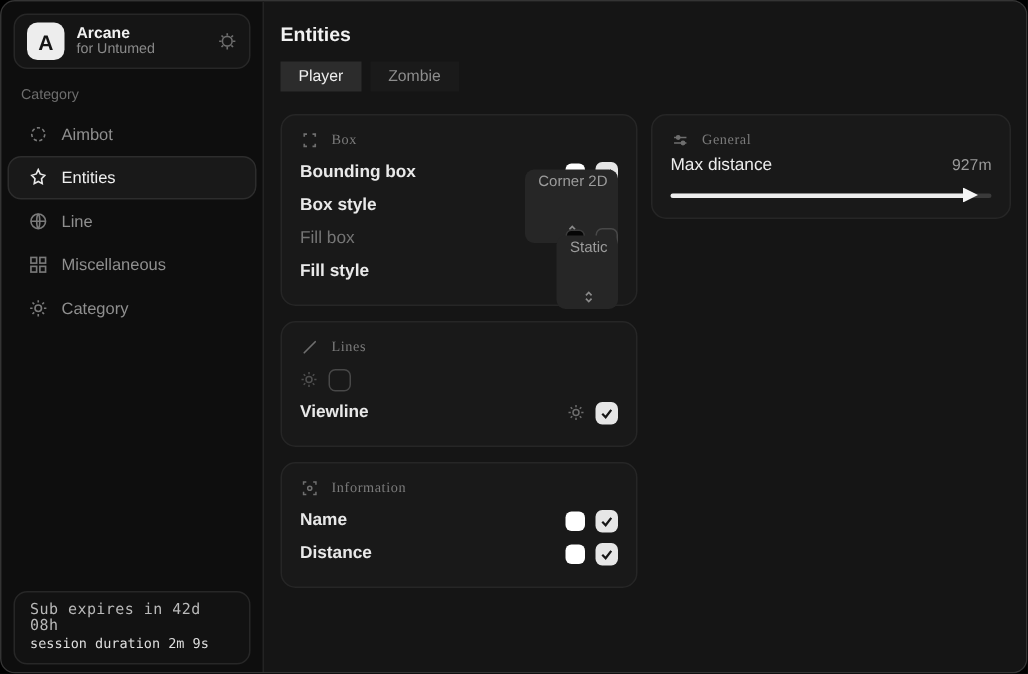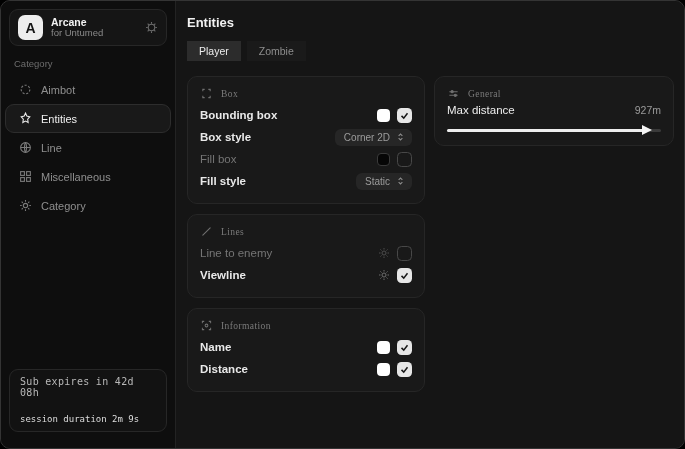--- a/index.html
+++ b/index.html
@@ -30,26 +30,26 @@
   .nav-item {
     height:29px; display:flex; align-items:center; gap:9px; padding-left:13px;
     color:#8f8f8f; font-size:11px; cursor:pointer; margin:0 4px; border:1px solid transparent;
   }
   .nav-item .nav-ic { display:flex; color:#7a7a7a; }
   .nav-item.active {
     background:#191919; border:1px solid #2d2d2d; border-radius:9px; color:#f0f0f0;
   }
   .nav-item.active .nav-ic { color:#e8e8e8; }
   .status-card {
-    position:absolute; left:8px; right:8px; bottom:16px; border:1px solid #272727;
+    position:absolute; left:8px; right:8px; bottom:5px; border:1px solid #272727;
     border-radius:9px; padding:6px 10px 7px; background:#121212;
     font-family:"DejaVu Sans Mono", monospace;
   }
   .status-line1 { font-size:10px; color:#b9b9b9; letter-spacing:.3px; }
-  .status-line2 { font-size:9px; color:#dedede; margin-top:16px; }
+  .status-line2 { font-size:9px; color:#dedede; margin-top:2px; }
   
   .main { flex:1; background:#151515; padding:14px 0 0 11px; }
   .page-title { font-size:13px; font-weight:bold; color:#f2f2f2; }
   .tabs { display:flex; gap:6px; margin-top:11px; }
   .tab {
     font-size:10.5px; padding:4px 12px; border-radius:0; cursor:pointer;
     color:#8d8d8d; background:#1a1a1a;
   }
   .tab.active { background:#2c2c2c; color:#ededed; }
   .columns { display:flex; margin-top:15px; gap:9px; }
@@ -74,22 +74,22 @@
   .swatch.white { background:#ffffff; }
   .swatch.black { background:#060606; border:1px solid #3a3a3a; }
   .checkbox {
     width:15px; height:15px; border-radius:4.5px; cursor:pointer;
     display:flex; align-items:center; justify-content:center;
   }
   .checkbox.checked { background:#e6e6e6; }
   .checkbox.unchecked { background:transparent; border:1.5px solid #484848; }
   .gear-btn { color:#6e6e6e; display:flex; cursor:pointer; }
   .select-btn {
-    display:flex; align-items:center; gap:6px; background:#262626; border-radius:6px;
-    padding:3px 7px 3px 9px; font-size:10px; color:#9c9c9c; cursor:pointer;
+    display:flex; align-items:center; gap:22px; background:#262626; border-radius:6px;
+    padding:3px 7px 3px 9px; font-size:10px; color:#9c9c9c; cursor:pointer;flex-direction:column;
   }
   .select-btn .unfold { display:flex; color:#8a8a8a; }
   
   .gen-row { display:flex; align-items:center; margin-top:4px; }
   .gen-label { font-size:11.5px; font-weight:normal; color:#ededed; flex:1; }
   .gen-value { font-size:10.5px; color:#9a9a9a; }
   .slider { position:relative; margin-top:10px; height:8px; cursor:pointer; }
   .slider-track { position:absolute; top:3px; left:0; right:0; height:3px; border-radius:2px; background:#3a3a3a; }
   .slider-fill { position:absolute; top:3px; left:0; height:3px; border-radius:2px; background:#ededed; }
   .slider-thumb {
@@ -244,21 +244,20 @@
         <section class="card">
           <div class="sec-head">
             <span class="sec-ic">
               <svg width="11" height="11" viewBox="0 0 24 24" fill="none" stroke="currentColor" stroke-width="2.4" stroke-linecap="round">
                   <path d="M4 20L20 4"></path>
                 </svg>
             </span>
             <span>Lines</span>
           </div>
           <div class="row dim">
-            <span class="row-label">Line to enemy</span>
             <span class="controls">
               <span class="gear-btn">
                 <svg width="12" height="12" viewBox="0 0 24 24" fill="none" stroke="currentColor" stroke-width="2">
                     <circle cx="12" cy="12" r="4"></circle>
                     <path d="M12 2v3M12 19v3M2 12h3M19 12h3M4.9 4.9l2.1 2.1M17 17l2.1 2.1M19.1 4.9L17 7M7 17l-2.1 2.1"></path>
                   </svg>
               </span>
               <span class="checkbox unchecked"></span>
             </span>
           </div>

